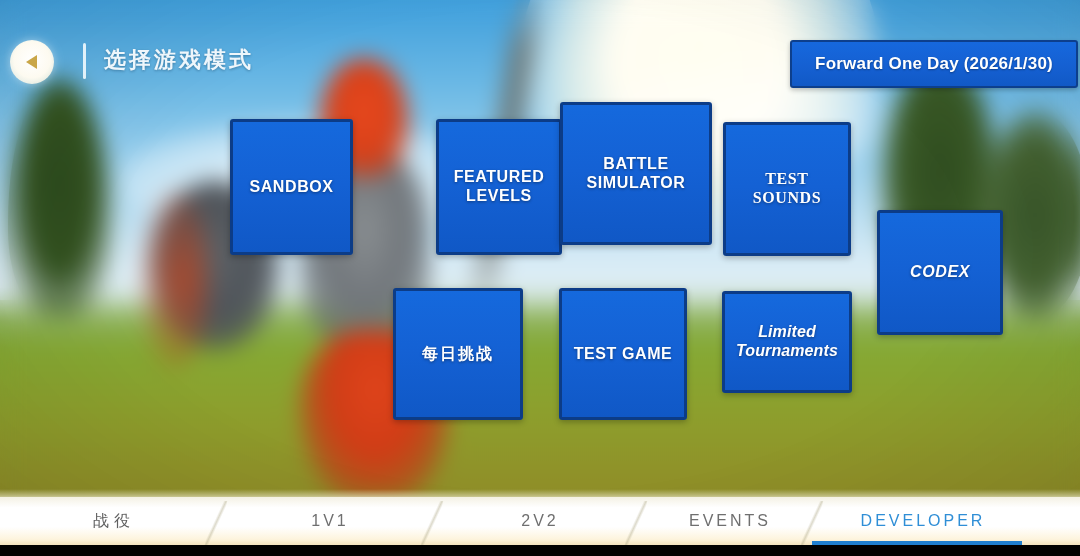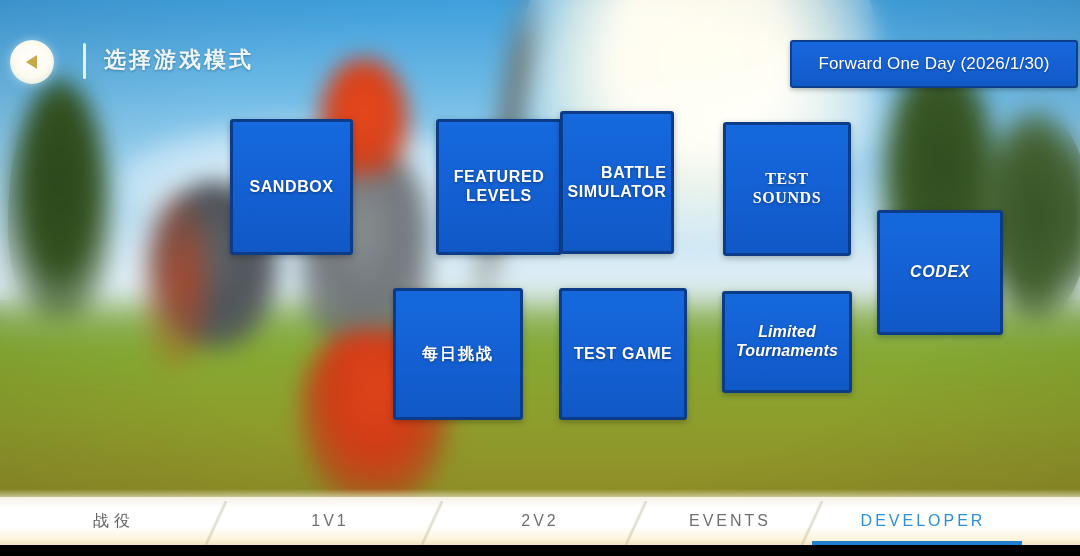--- a/index.html
+++ b/index.html
@@ -146,21 +146,21 @@
     background: linear-gradient(180deg, #1668dd 0%, #1560d2 55%, #1159c6 100%);
     border: 2px solid #0d3f8c;
     border-radius: 3px;
     display: flex; align-items: center; justify-content: center;
     cursor: pointer;
     z-index: 10;
     box-shadow: 0 2px 5px rgba(0,0,0,0.25);
   }
   #forward-button .label {
     color: #ffffff;
-    font-size: 17px; font-weight: 400;
+    font-size: 17px; font-weight: 700;
     letter-spacing: 0.2px;
     text-shadow: 0 1px 2px rgba(0,0,0,0.35);
     white-space: nowrap;
   }
 
   
   #mode-grid { position: absolute; inset: 0; z-index: 8; }
 
   .mode-button {
     position: absolute;
@@ -264,21 +264,21 @@
     <span class="label">Forward One Day (2026/1/30)</span>
   </div>
 
   <div id="mode-grid">
       <div class="mode-button" style="left: 230px; top: 119px; width: 123px; height: 136px;">
         <span class="label">SANDBOX</span>
       </div>
       <div class="mode-button" style="left: 395px; top: 119px; width: 126px; height: 136px; margin-left: 41px;">
         <span class="label">FEATURED<br>LEVELS</span>
       </div>
-      <div class="mode-button" style="left: 560px; top: 111px; width: 114px; height: 143px; text-align: right;">
+      <div class="mode-button" style="left: 560px; top: 102px; width: 152px; height: 143px;">
         <span class="label">BATTLE<br>SIMULATOR</span>
       </div>
       <div class="mode-button" style="left: 723px; top: 122px; width: 128px; height: 134px; font-family: Liberation Serif, serif;">
         <span class="label">TEST<br>SOUNDS</span>
       </div>
       <div class="mode-button" style="left: 877px; top: 210px; width: 126px; height: 125px; font-style: italic;">
         <span class="label">CODEX</span>
       </div>
       <div class="mode-button" style="left: 393px; top: 288px; width: 130px; height: 132px;">
         <span class="label cjk">每日挑战</span>

